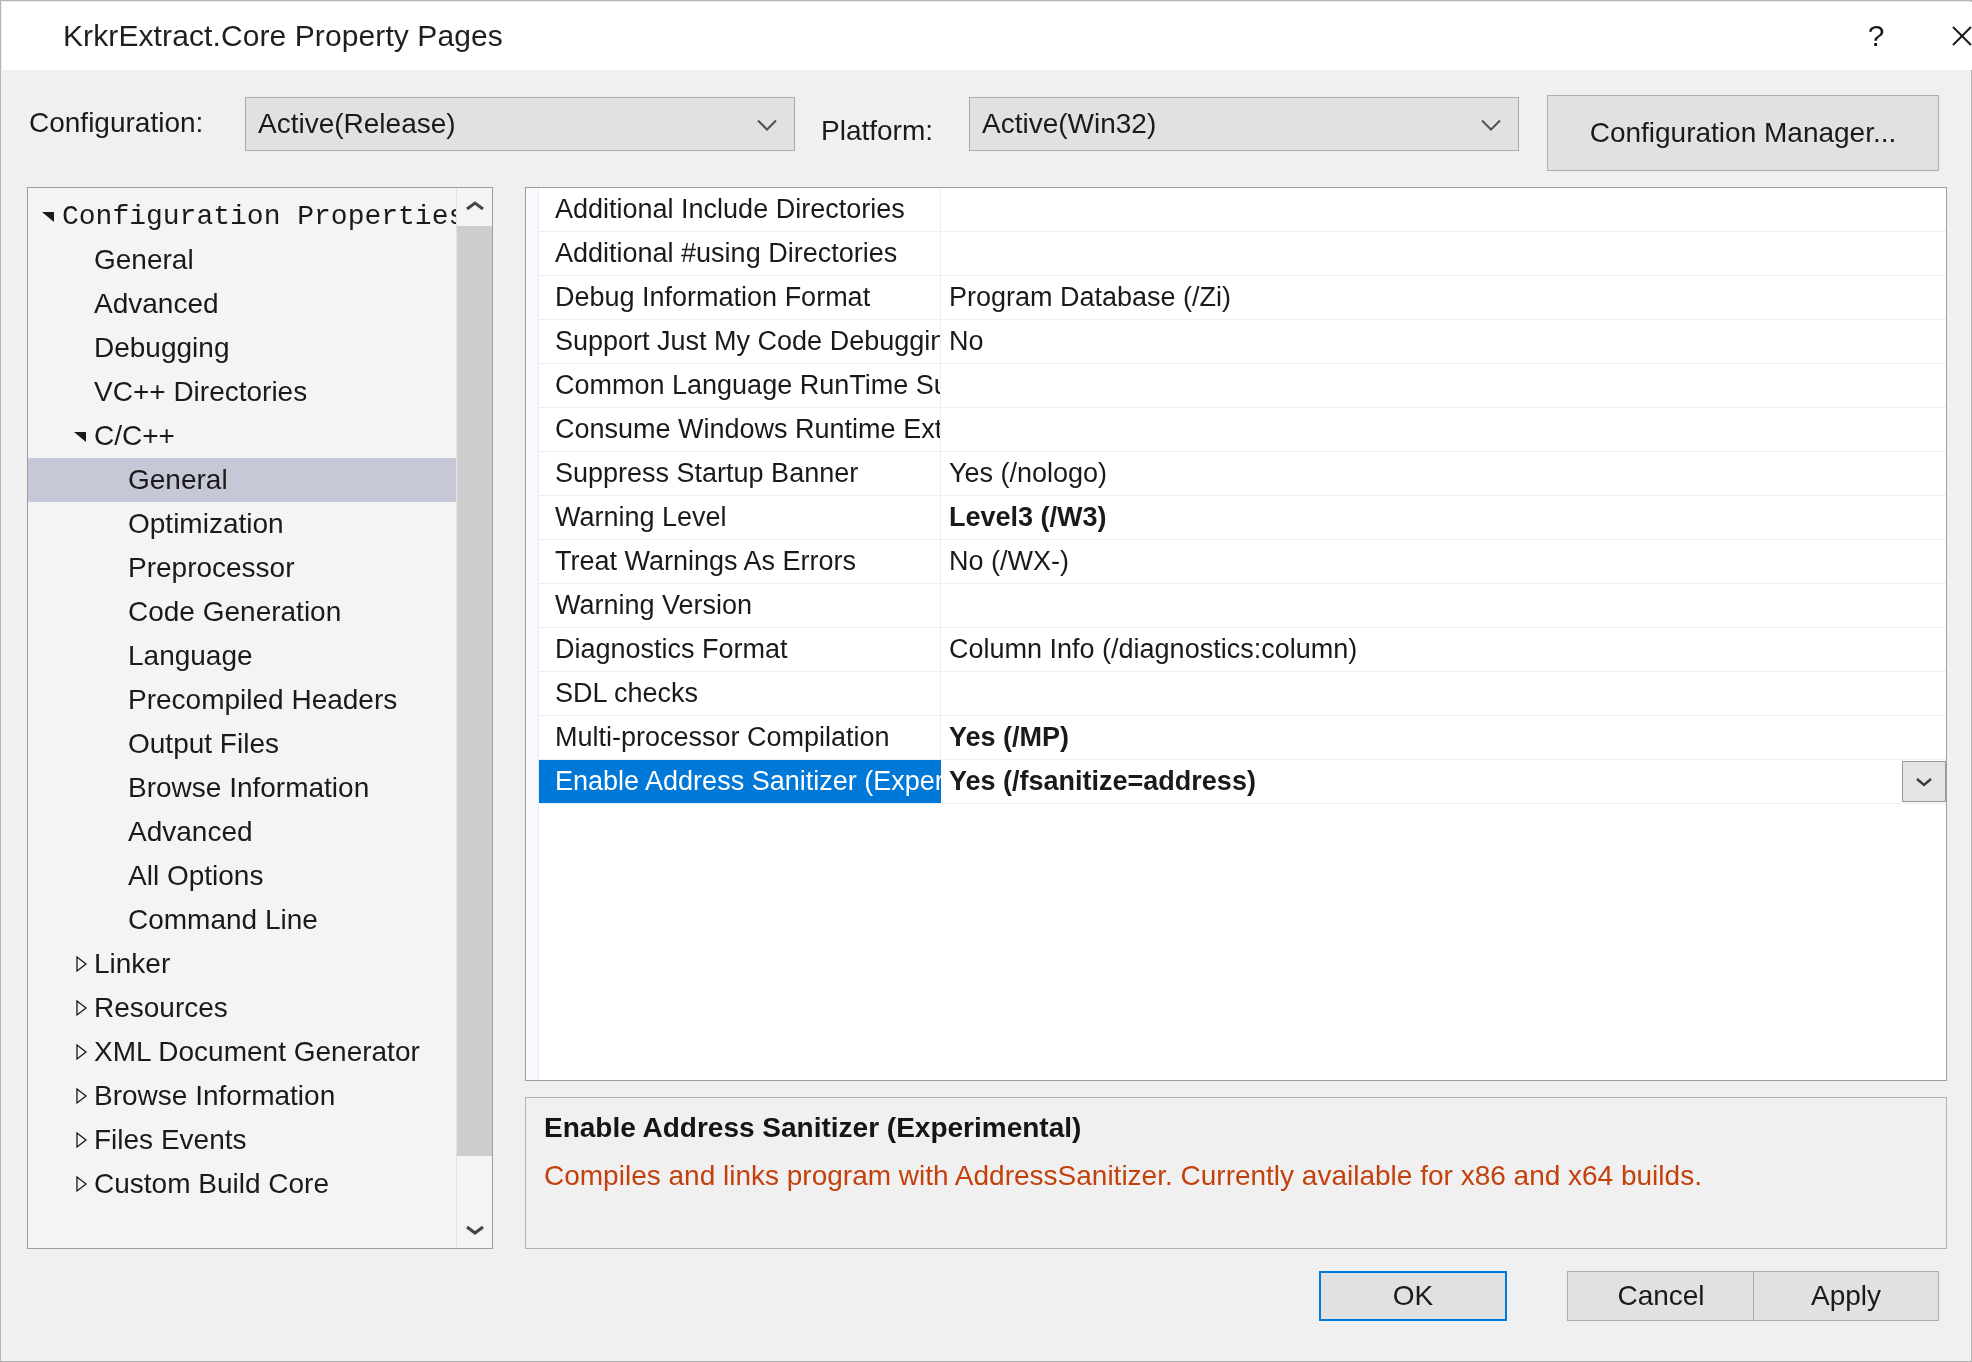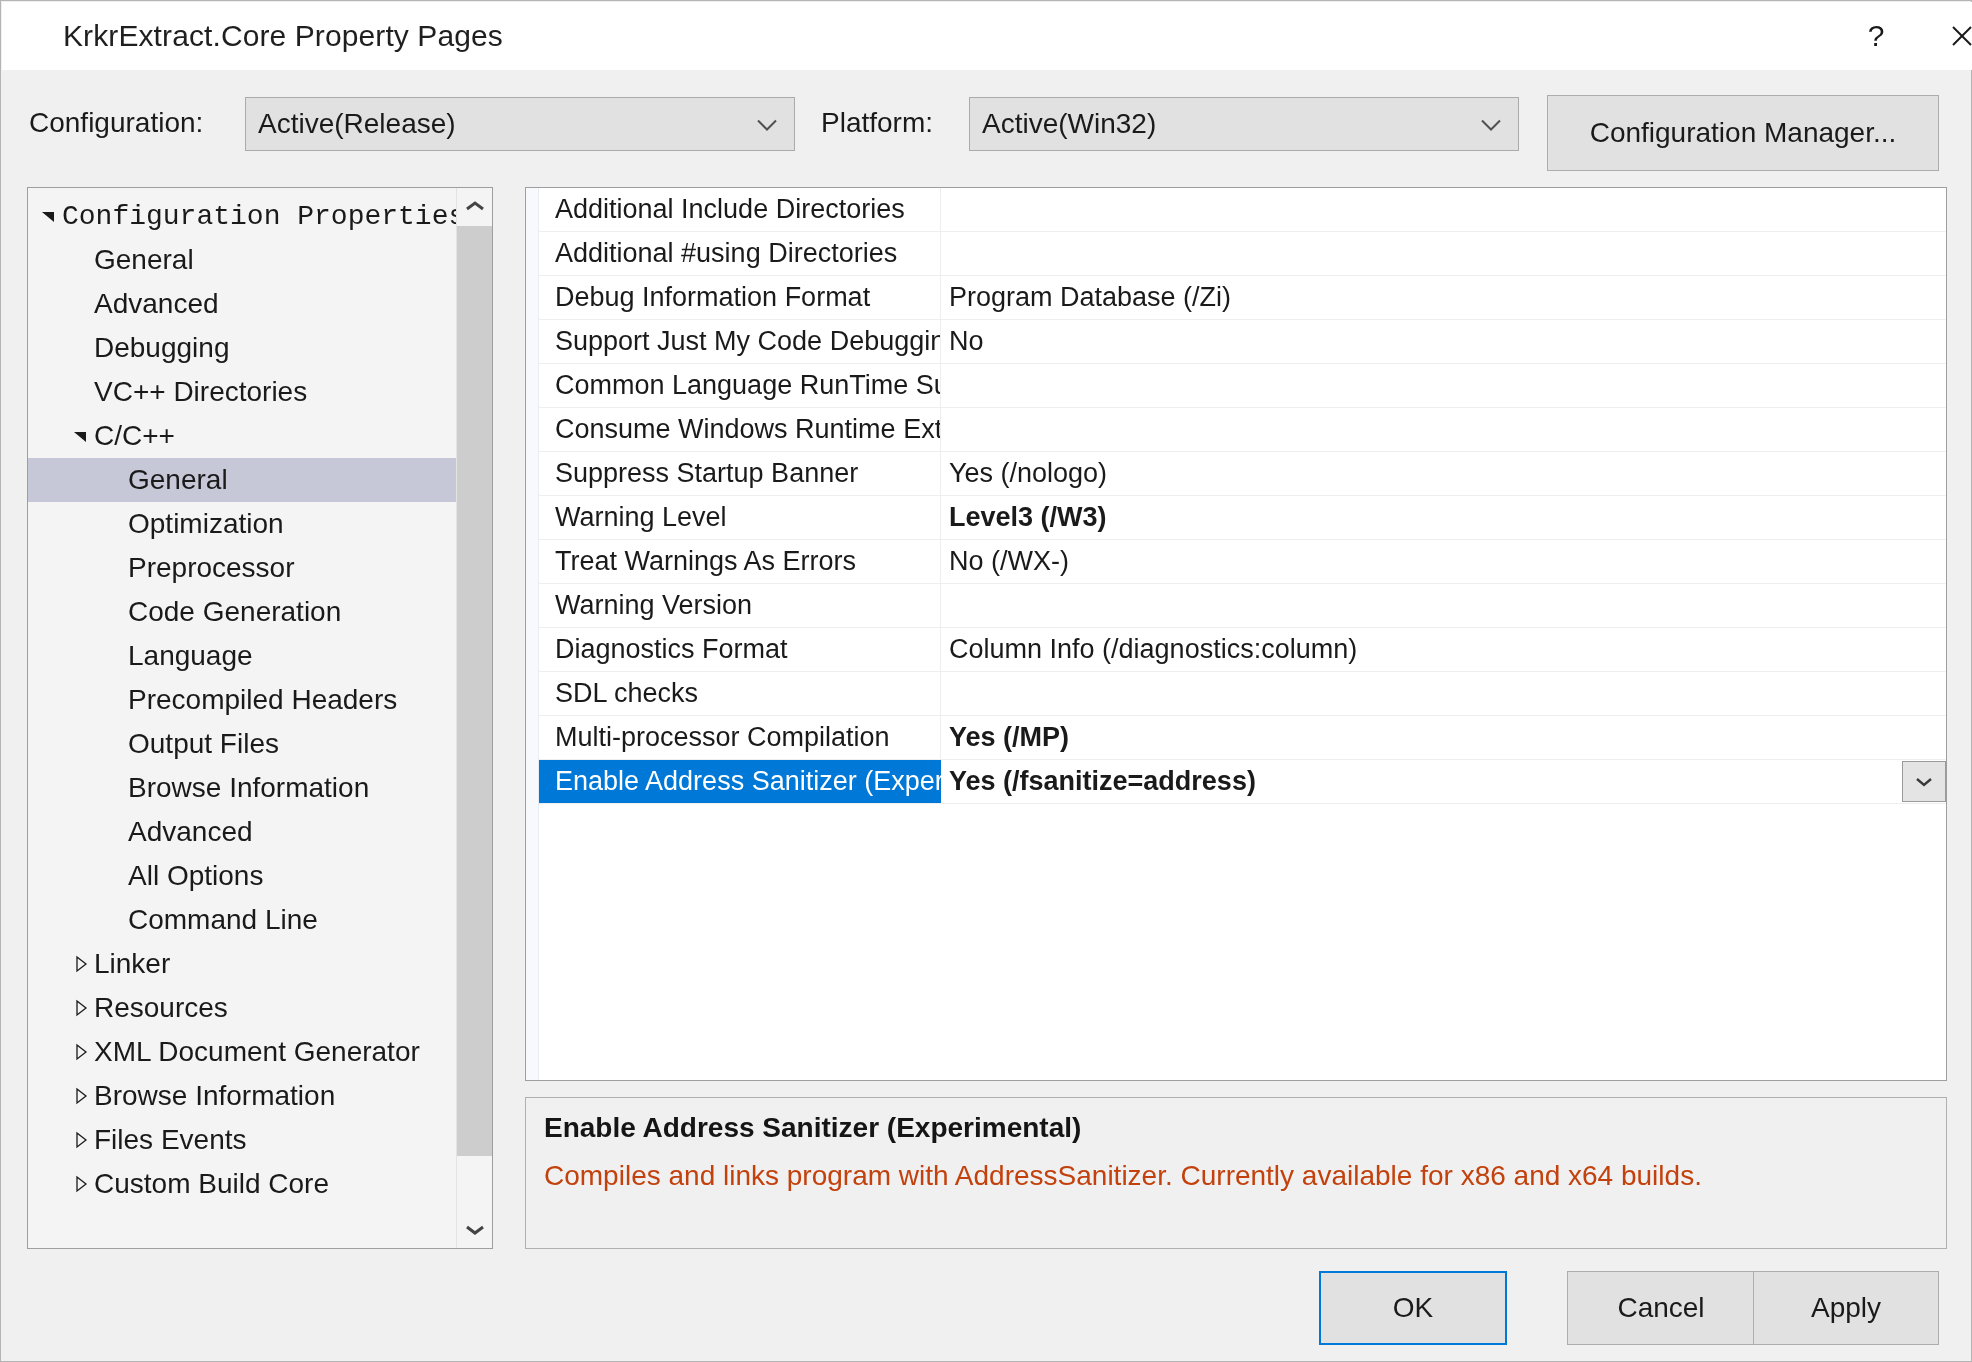--- a/index.html
+++ b/index.html
@@ -63,21 +63,21 @@
     left: 0; top: 86px;
     width: 1972px; height: 78px;
   }
   .field-label {
     position: absolute;
     font-size: 28px;
     color: #1a1a1a;
     white-space: nowrap;
   }
   #configuration-label { left: 28px; top: 20px; }
-  #platform-label { left: 820px; top: 20px; }
+  #platform-label { left: 820px; top: 28px; }
 
   .combo {
     position: absolute;
     background: #e1e1e1;
     border: 1px solid #ababab;
     box-sizing: border-box;
     display: flex;
     align-items: center;
     cursor: default;
   }
@@ -284,21 +284,21 @@
 
   
   #footer {
     position: absolute;
     left: 0; bottom: 0;
     width: 1972px; height: 110px;
   }
   .dlg-button {
     position: absolute;
     top: 20px;
-    height: 74px;
+    height: 50px;
     background: #e1e1e1;
     border: 1px solid #adadad;
     box-sizing: border-box;
     font-size: 28px;
     color: #1a1a1a;
     font-family: "Liberation Sans", sans-serif;
     cursor: default;
   }
   #ok-button {
     left: 1318px; width: 188px;

